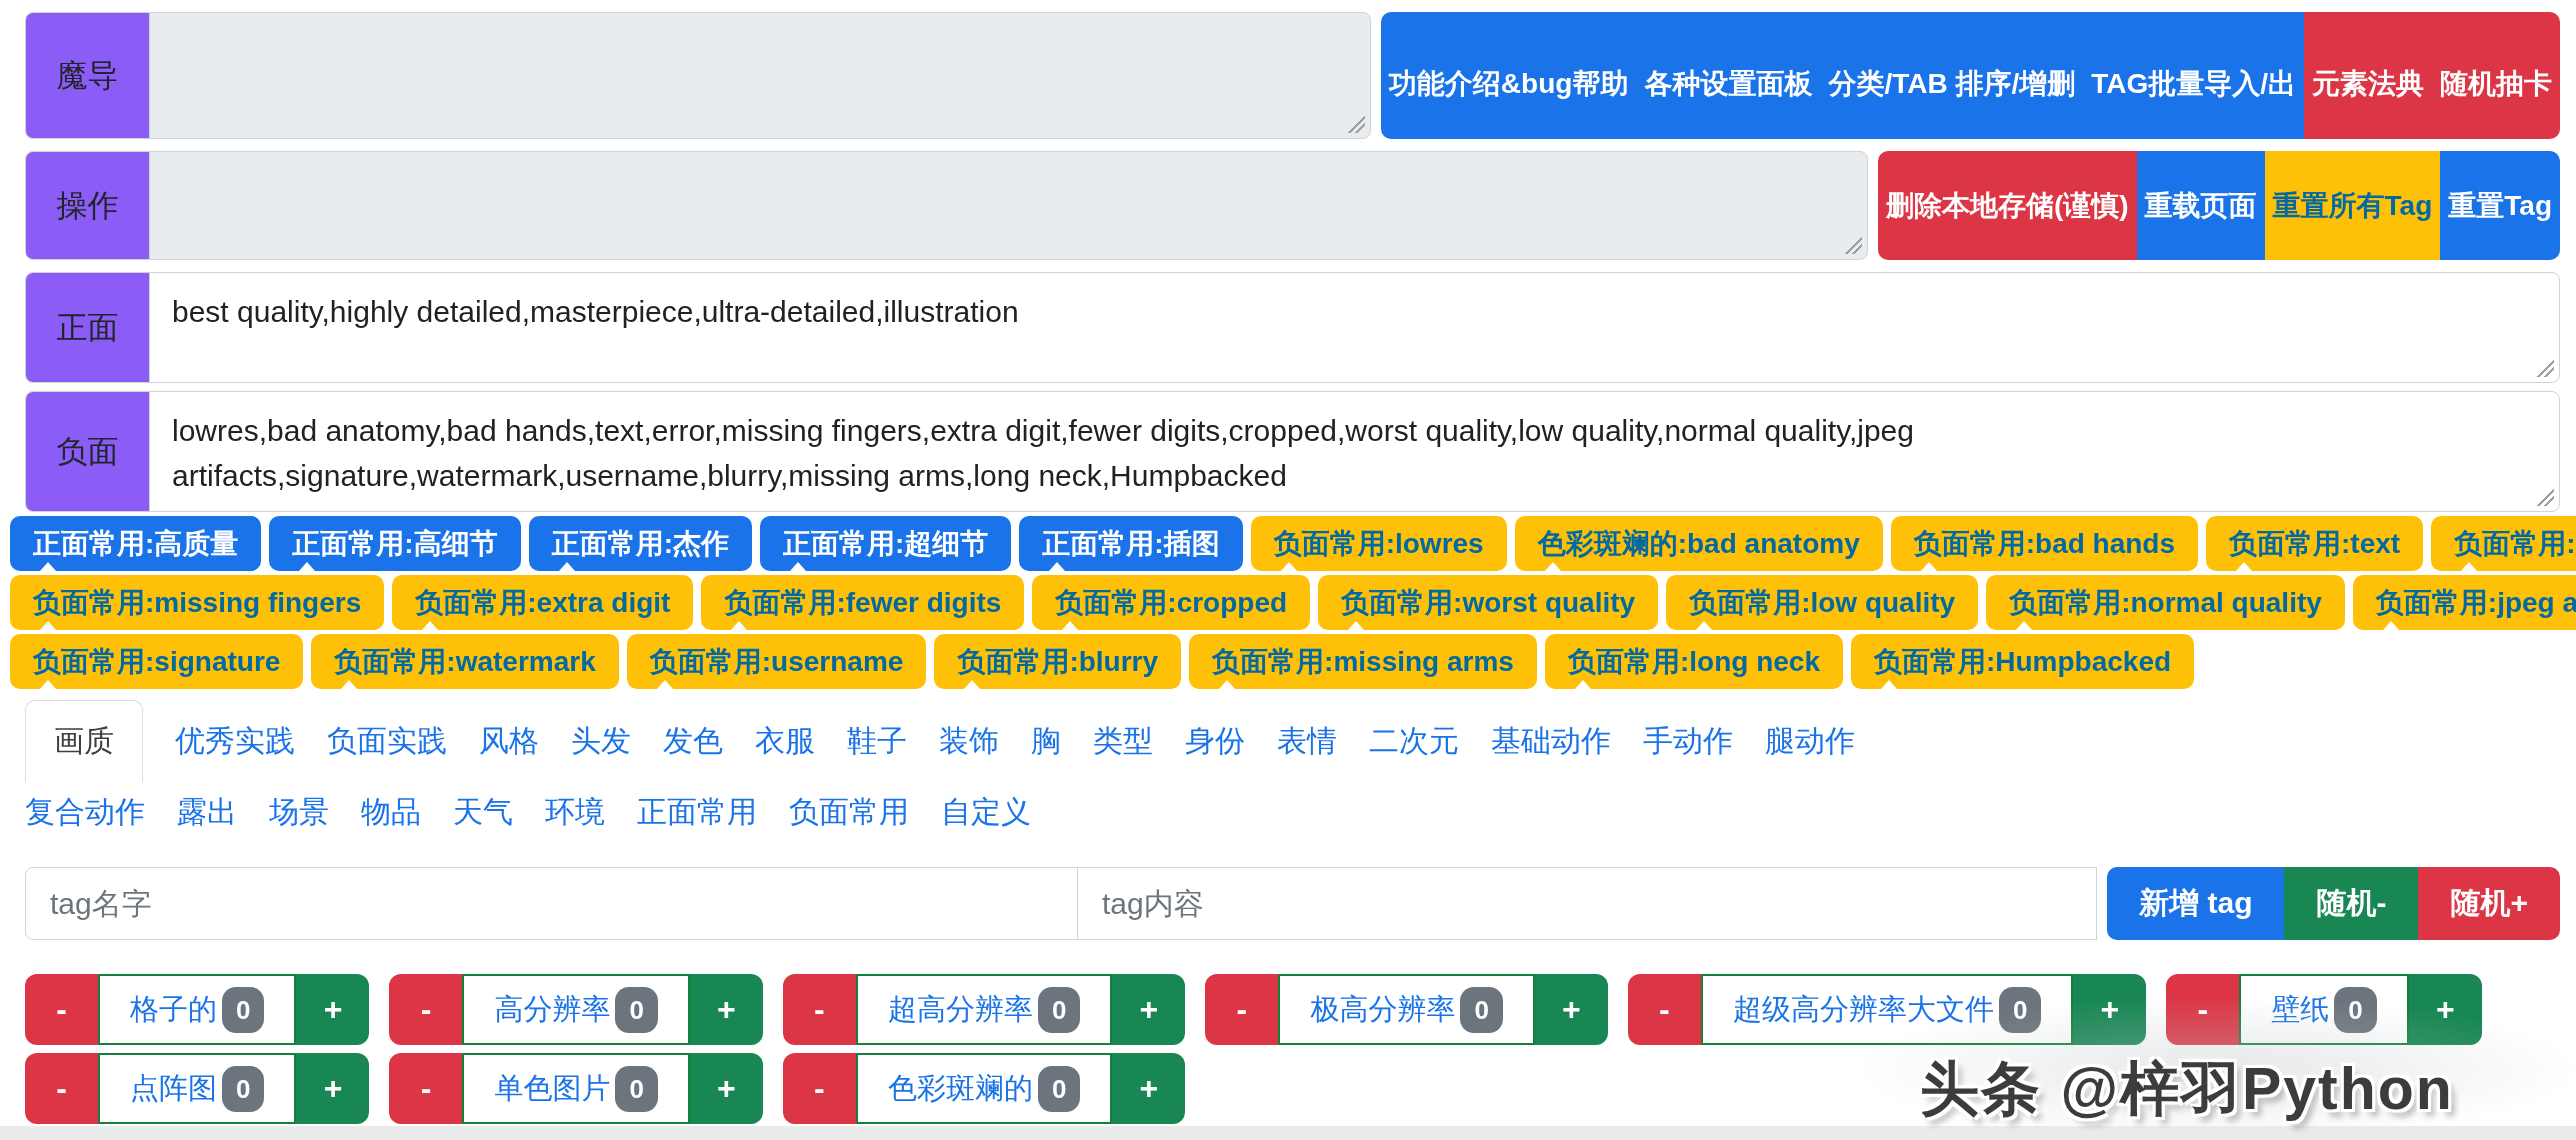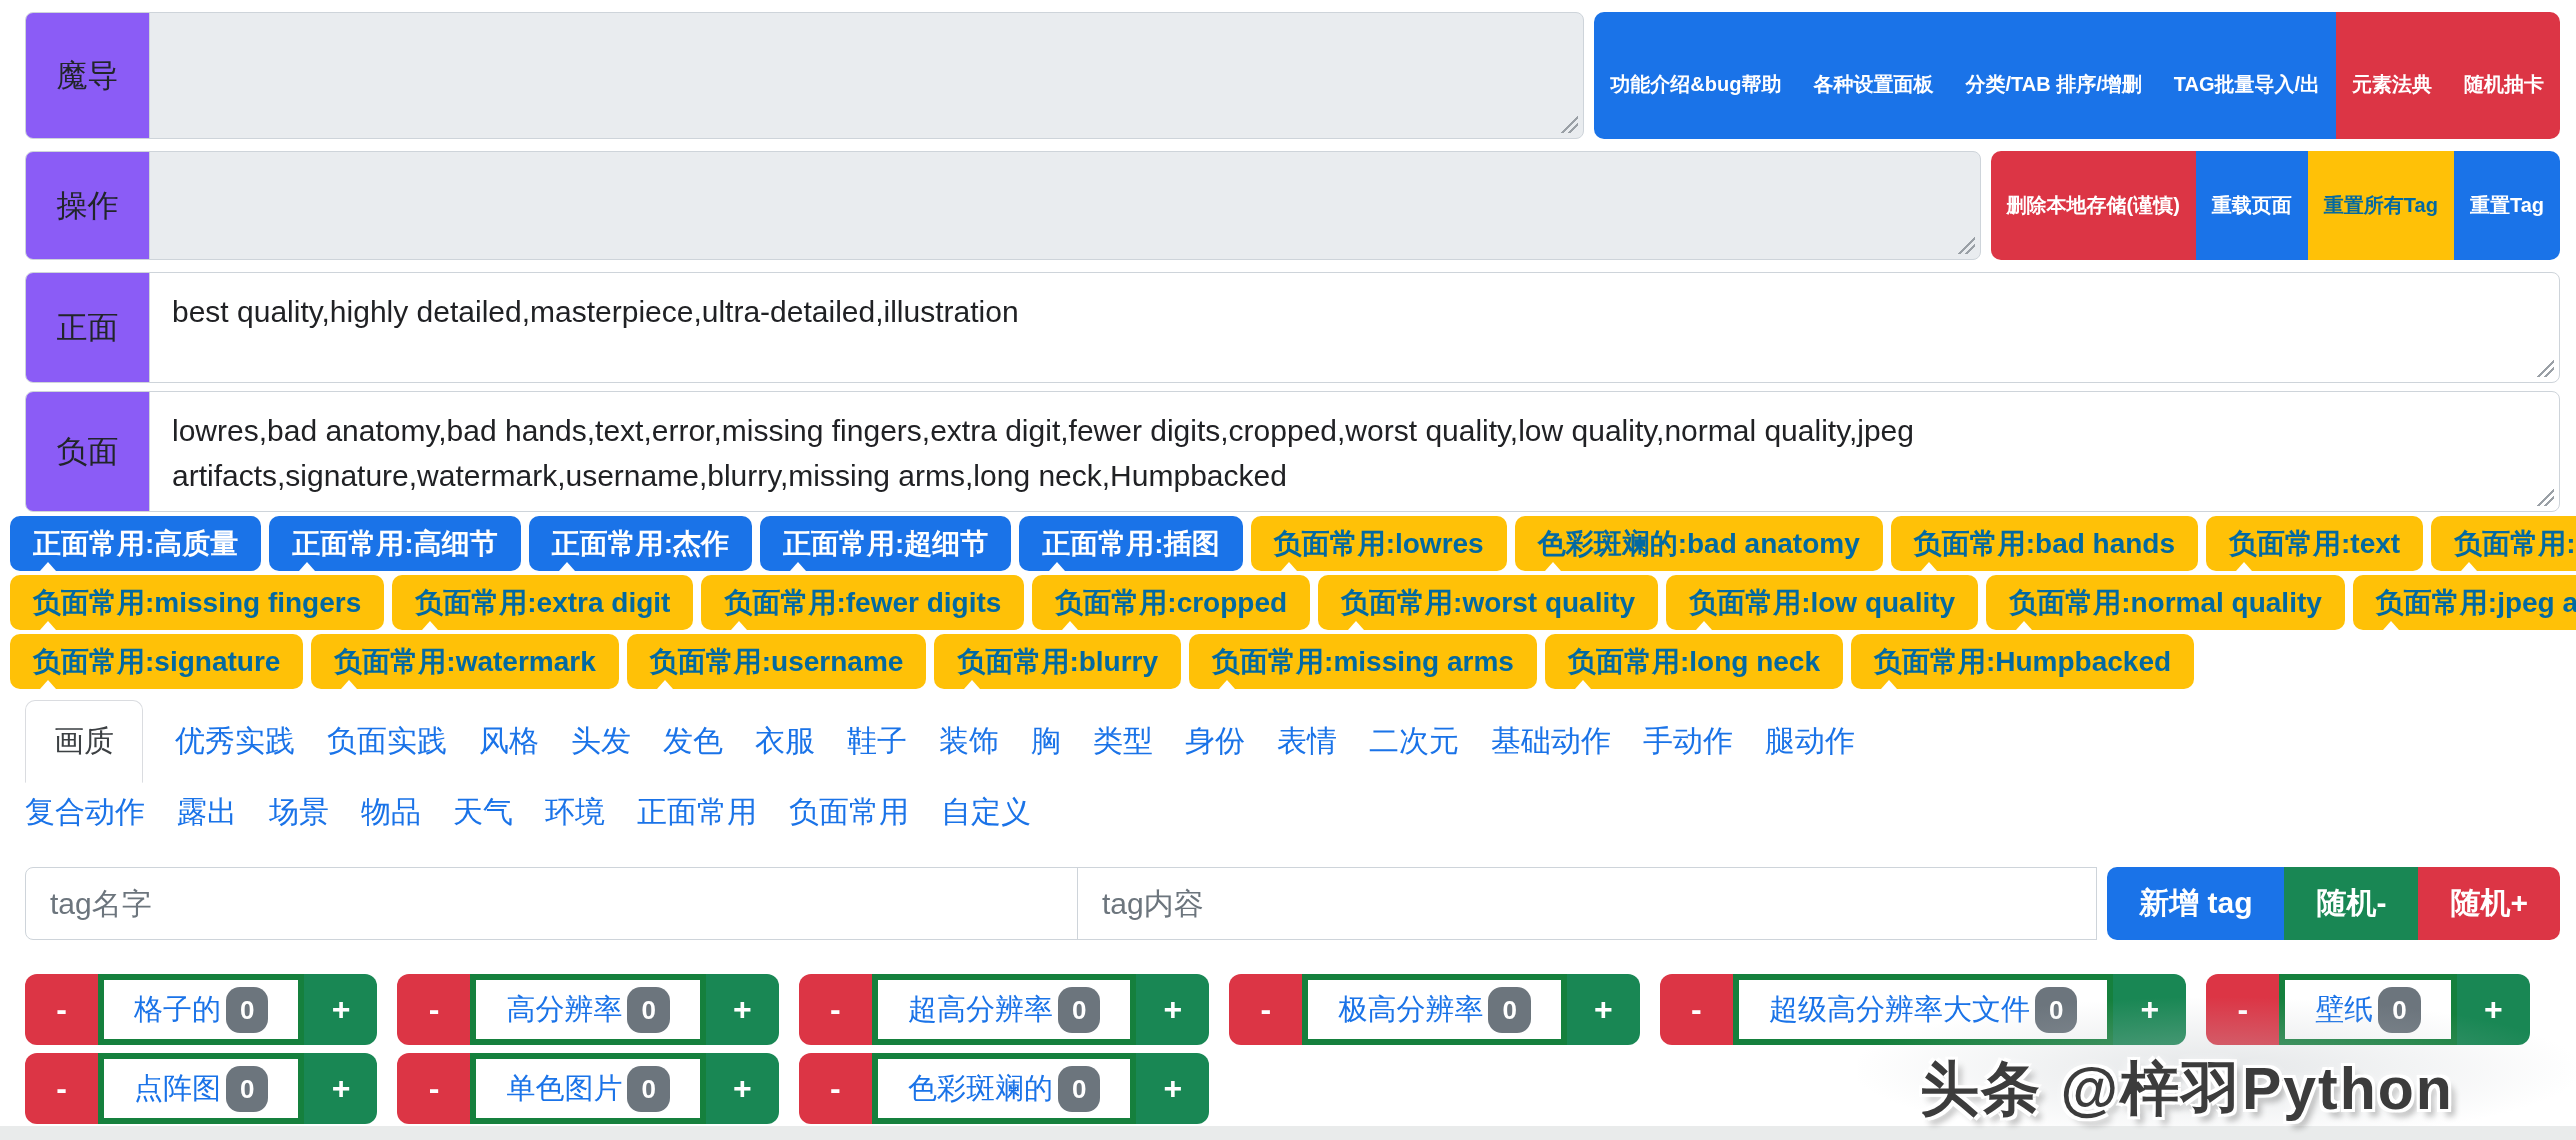--- a/index.html
+++ b/index.html
@@ -39,21 +39,21 @@
       transparent 56% 70%, #9aa0a6 70% 78%, transparent 78%);
   }
 
   
   .btn-group {
     display: flex; align-items: stretch; margin-left: 10px;
     border-radius: 10px; overflow: hidden; flex: 0 0 auto;
   }
   .big-btn {
     border: none; cursor: pointer; font-family: inherit;
-    font-size: 20px; font-weight: 600; padding: 0 16px; white-space: nowrap;
+    font-size: 28px; font-weight: 600; padding: 0 8px; white-space: nowrap;
   }
   .big-btn.top-text { padding-top: 17px; display: block; text-align: center;
     vertical-align: top; line-height: 1.2; align-self: stretch; }
   .blue   { background: #1a73e8; color: #ffffff; }
   .red    { background: #dc3545; color: #ffffff; }
   .yellow { background: #ffc107; color: #0369a1; }
   .green  { background: #198754; color: #ffffff; }
 
   
   .pill-row { display: flex; flex-wrap: nowrap; gap: 8px; margin: 0 0 4px -15px; height: 55px; }
@@ -102,21 +102,21 @@
   .stepper-row.second { margin-top: 8px; }
   .stepper { display: flex; align-items: stretch; height: 71px; }
   .st-minus, .st-plus {
     width: 73px; border: none; cursor: pointer; font-family: inherit;
     color: #fff; font-size: 32px; font-weight: 600;
   }
   .st-minus { background: #dc3545; border-radius: 12px 0 0 12px; }
   .st-plus  { background: #198754; border-radius: 0 12px 12px 0; }
   .st-mid {
     display: flex; align-items: center; justify-content: center;
-    background: #fff; border: 6px solid #15803d; padding: 0 30px; cursor: pointer;
+    background: #fff; border: 2px solid #15803d; padding: 0 30px; cursor: pointer;
   }
   .st-label { color: #1a73e8; font-size: 29px; white-space: nowrap; }
   .st-badge {
     margin-left: 5px; background: #6c757d; color: #fff; border-radius: 14px;
     padding: 10px 14px; font-size: 26px; font-weight: 700; line-height: 1;
   }
 
   
   .wm-haze {
     position: absolute; left: 1858px; top: 998px; width: 718px; height: 142px;

